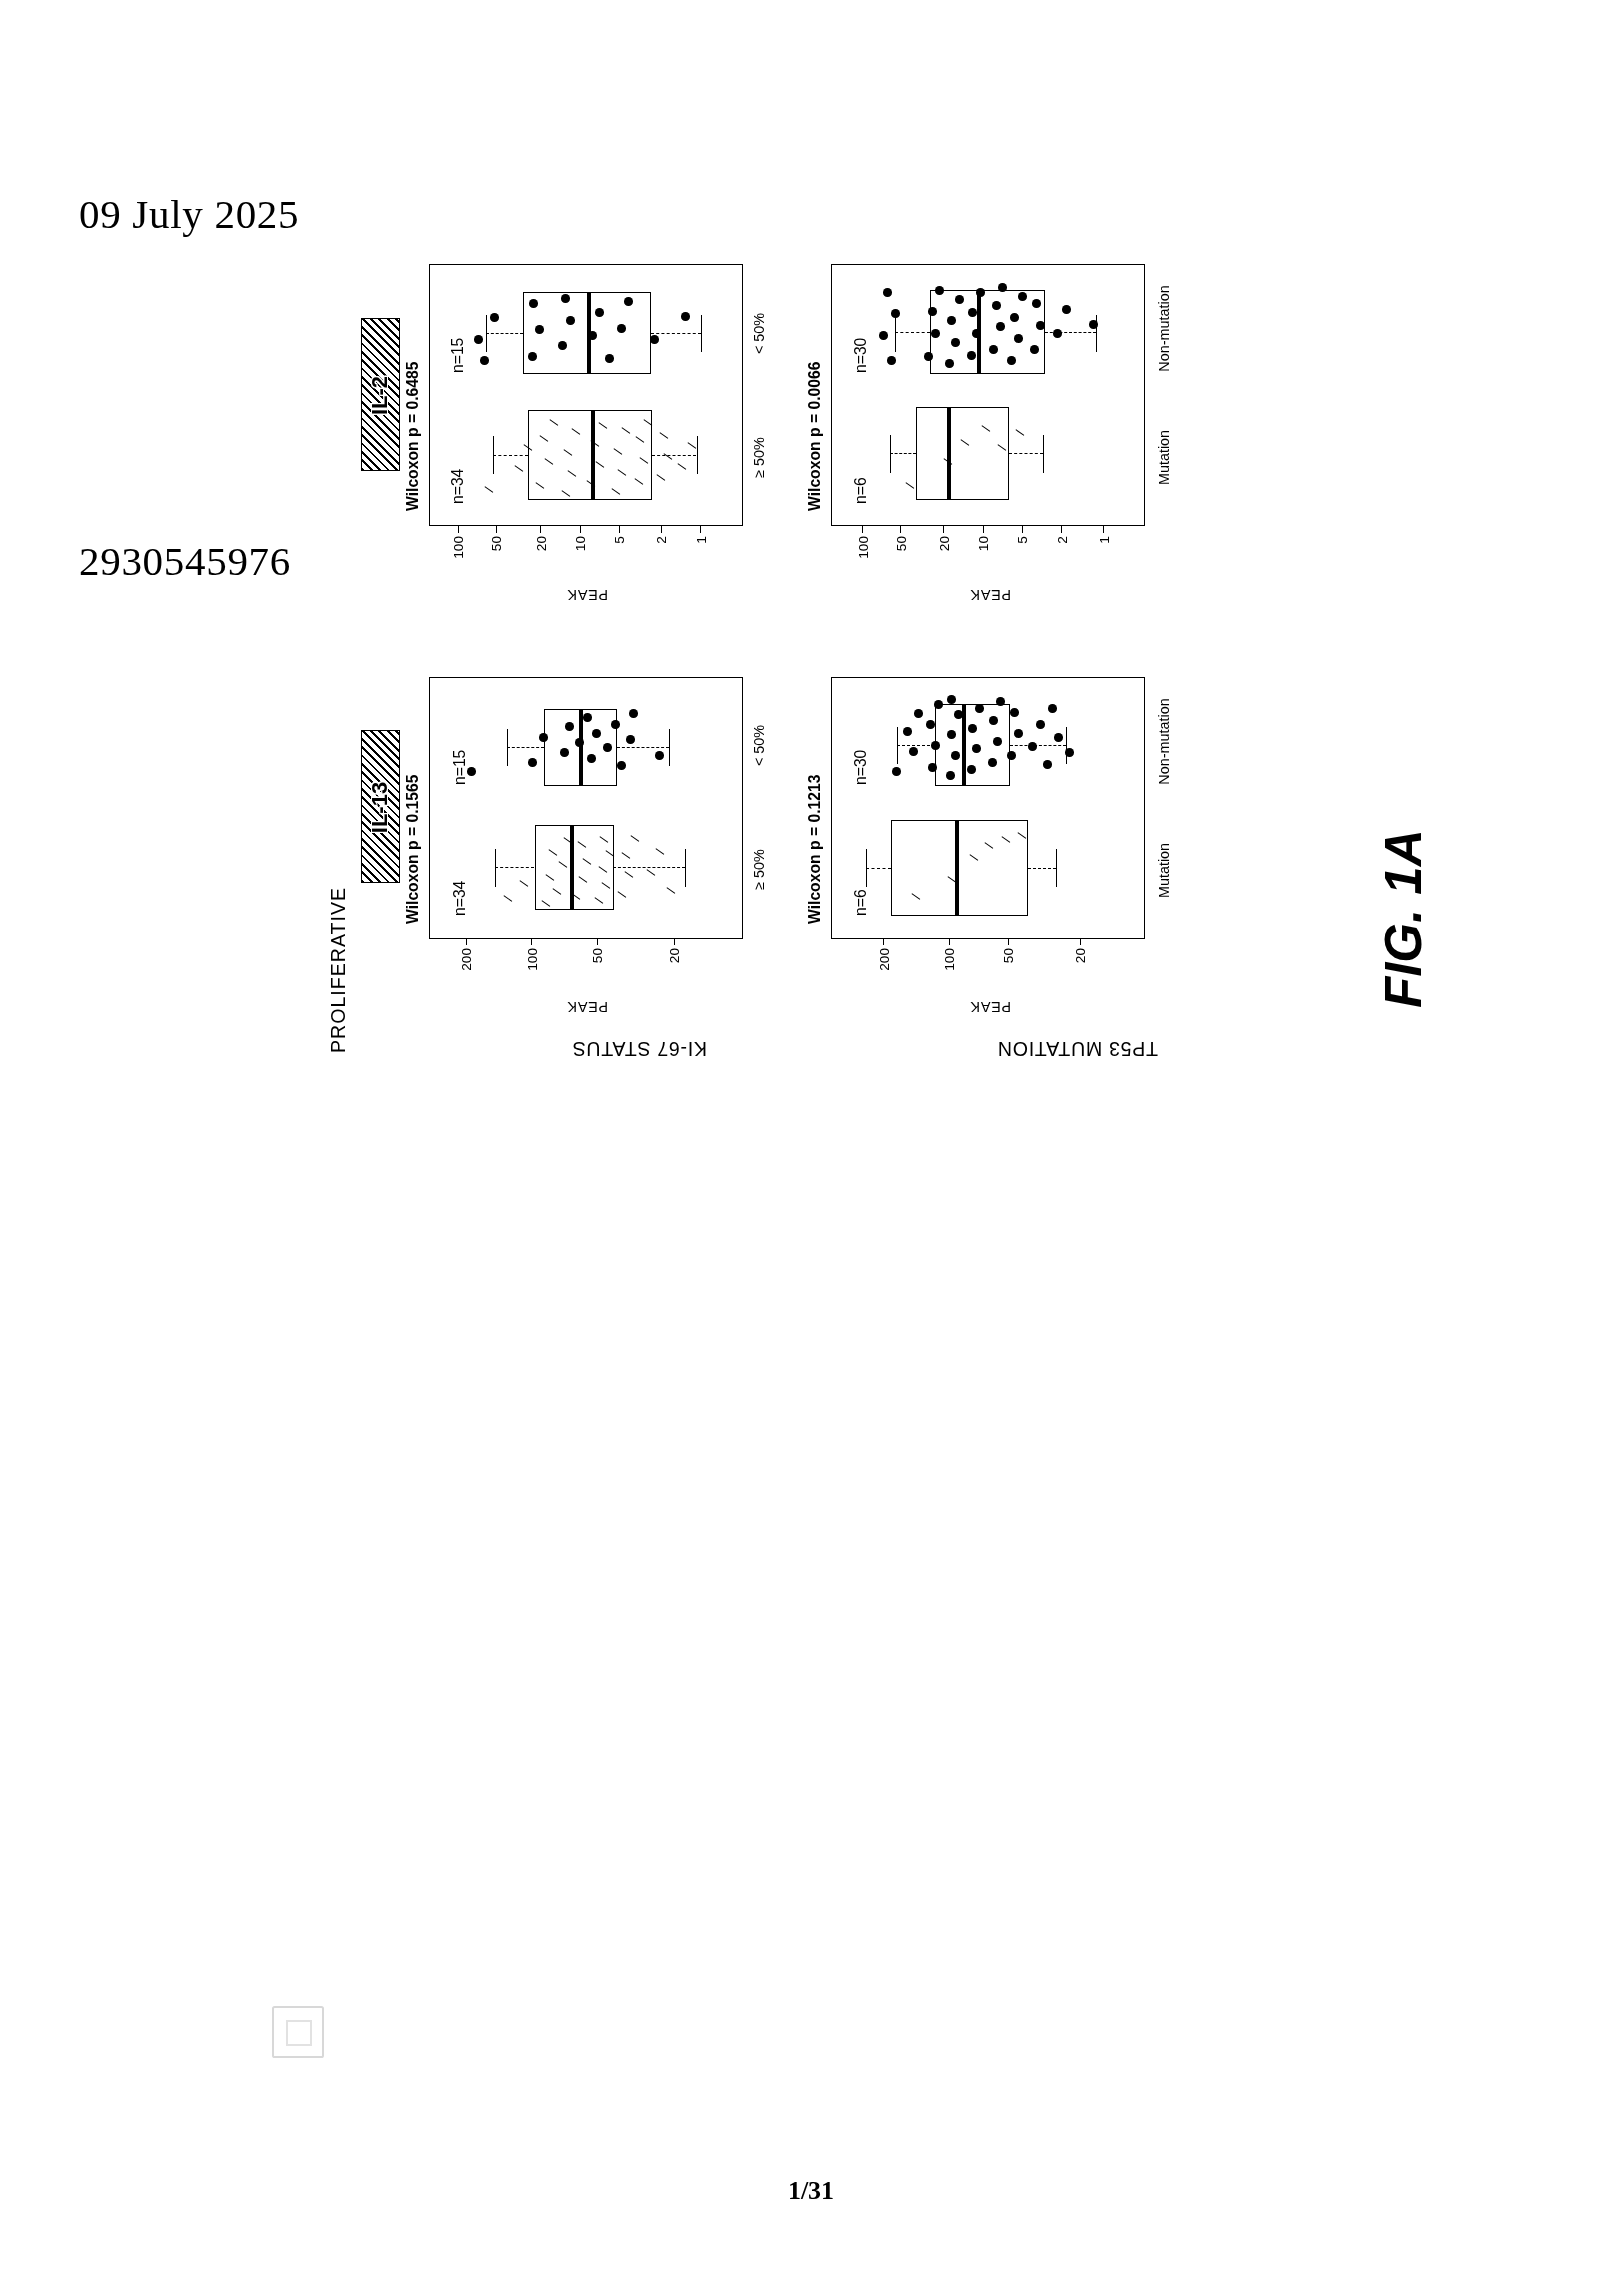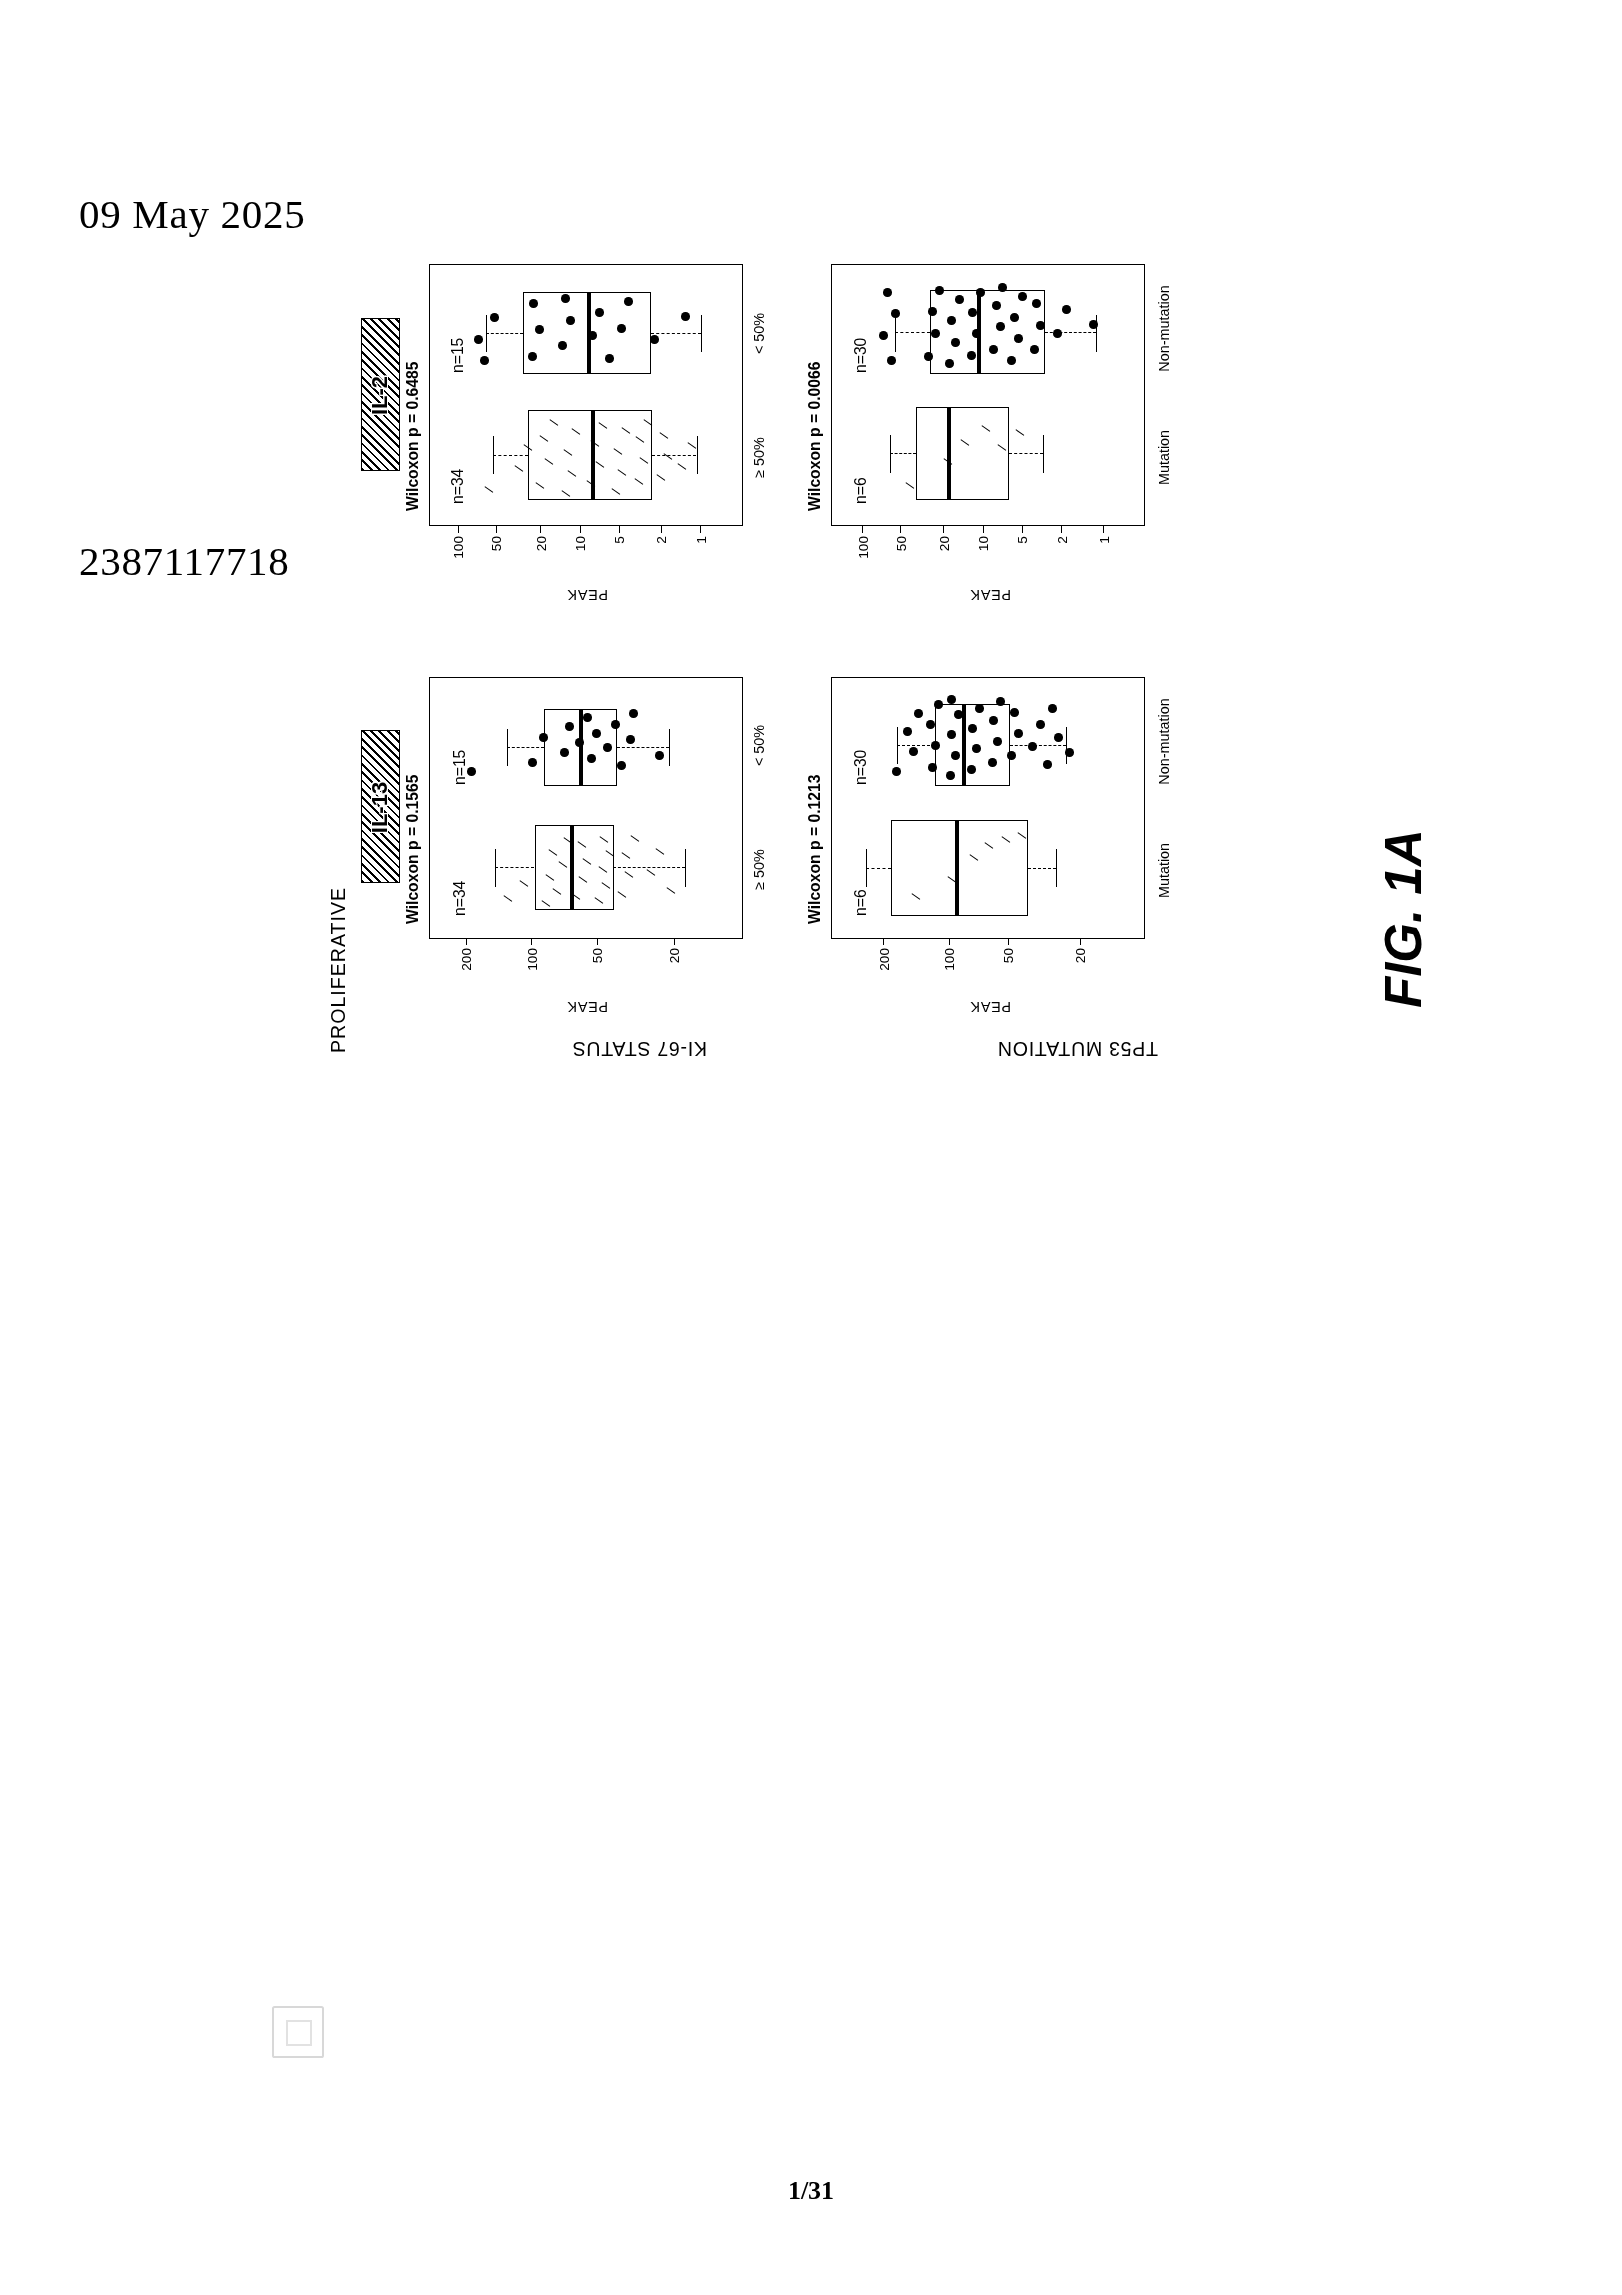--- a/index.html
+++ b/index.html
@@ -236,22 +236,22 @@
     position: absolute;
     width: 1.3px;
     height: 9.8px;
     background: #000;
     transform: rotate(35deg);
   }
 </style>
 </head>
 <body>
 
-<div id="patent-number">2387117718</div>
-<div id="patent-date">09 May 2025</div>
+<div id="patent-number">2930545976</div>
+<div id="patent-date">09 July 2025</div>
 
 <div id="stamp"></div>
 
 <div id="page-footer">1/31</div>
 
 <div id="fig-label">FIG. 1A</div>
 
 <div id="figure-rot">
   <div class="fig-inner">
 

